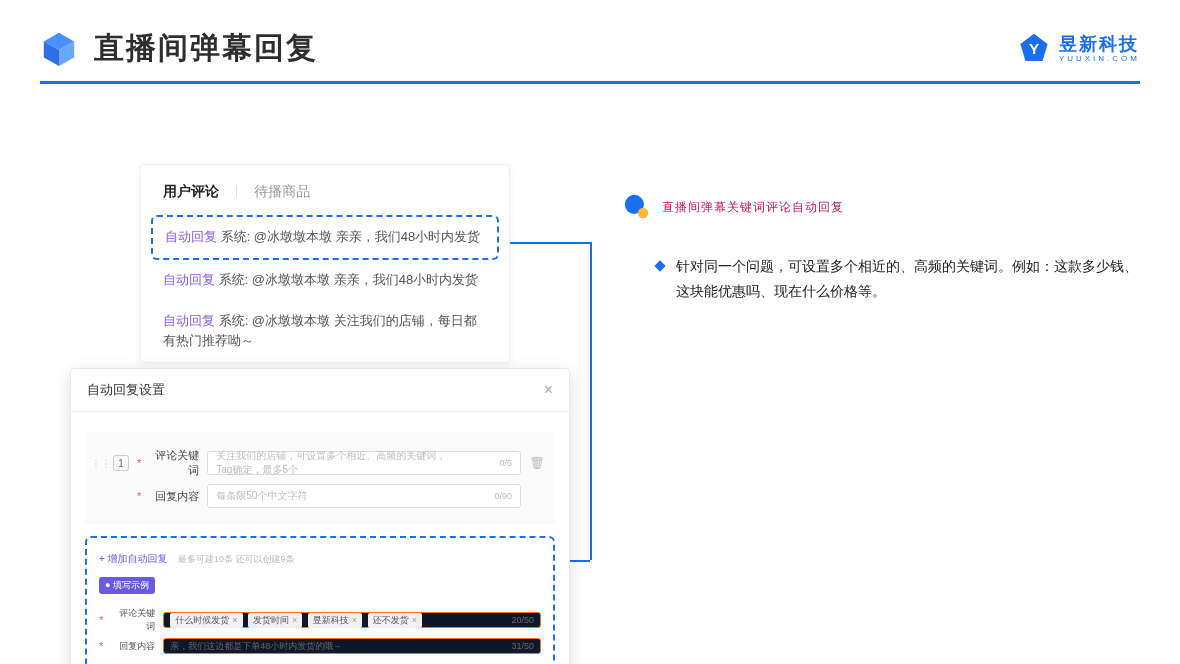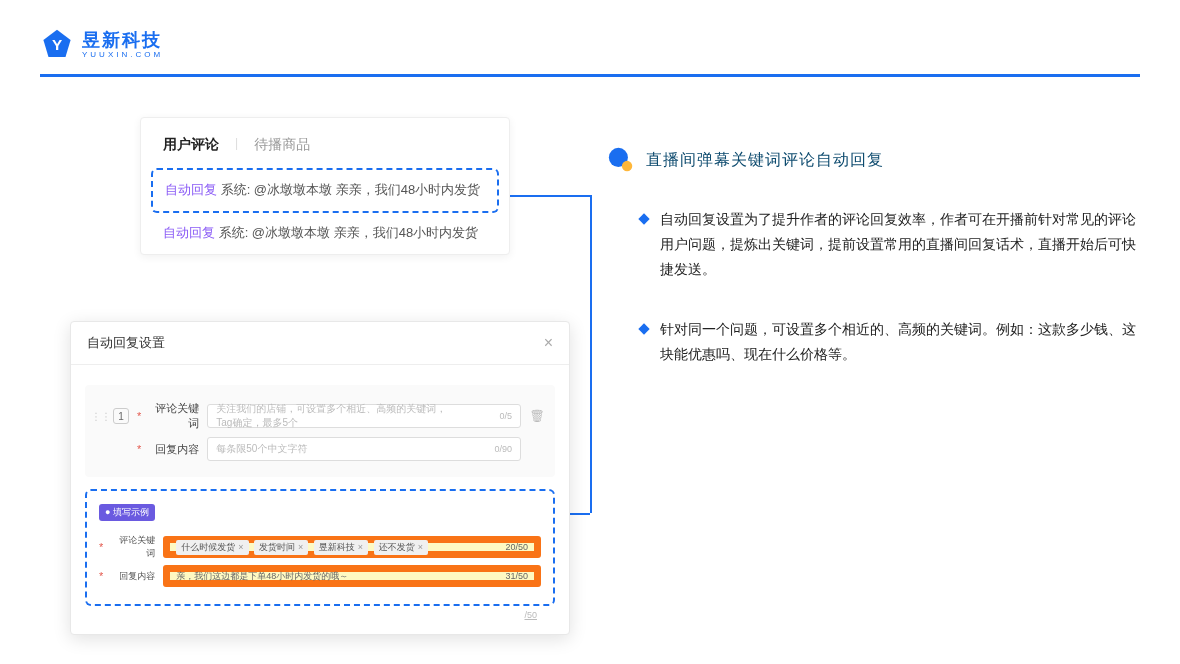--- a/index.html
+++ b/index.html
@@ -11,21 +11,21 @@
 .logo-cube { width: 38px; height: 38px; position: relative; }
 .page-title { font-size: 30px; font-weight: 600; color: #2e2e2e; letter-spacing: 2px; }
 .brand { display: flex; align-items: center; gap: 8px; }
 .brand-icon { width: 34px; height: 34px; }
 .brand-text { display: flex; flex-direction: column; line-height: 1; }
 .brand-name { font-size: 18px; font-weight: bold; color: #1a6ef0; letter-spacing: 2px; }
 .brand-sub { font-size: 8px; color: #1a6ef0; letter-spacing: 3px; margin-top: 2px; }
 .divider { height: 3px; background: #1a6ef0; margin: 12px 40px 0 40px; }
 
 
-.main { display: flex; padding: 40px 40px 0 70px; gap: 38px; }
+.main { display: flex; padding: 40px 40px 0 70px; gap: 54px; margin-top: 40px; }
 .left-col { width: 500px; position: relative; }
 .right-col { flex: 1; padding-top: 30px; }
 
 
 .comments-card { background: #fff; border: 1px solid #eee; border-radius: 4px; box-shadow: 0 2px 8px rgba(0,0,0,0.06); width: 370px; margin-left: 70px; padding: 0; }
 .tabs { display: flex; gap: 24px; padding: 18px 22px 14px 22px; font-size: 14px; }
 .tab { color: #999; }
 .tab.active { color: #222; font-weight: 600; }
 .tab-sep { color: #ddd; font-size: 12px; margin: 0 -8px; }
 .comment-row { padding: 10px 22px; font-size: 13px; line-height: 1.6; color: #333; }
@@ -50,43 +50,53 @@
 .form-input .placeholder { color: #bbb; }
 .form-input .counter { color: #bbb; font-size: 9px; padding-left: 40px; }
 .trash { color: #bbb; font-size: 12px; width: 16px; text-align: center; }
 
 .example-block { border: 2px dashed #1a6ef0; border-radius: 6px; padding: 10px 12px 12px 12px; background: #fff; }
 .add-link { font-size: 10px; color: #6a5ae0; margin-bottom: 8px; display: inline-block; }
 .add-hint { font-size: 9px; color: #bbb; margin-left: 6px; }
 .example-badge { display: inline-block; background: #6a5ae0; color: #fff; font-size: 9px; padding: 2px 6px; border-radius: 3px; margin-bottom: 8px; }
 .tag-chip { display: inline-flex; align-items: center; background: #f0f0f0; color: #555; font-size: 9px; padding: 1px 5px; border-radius: 2px; margin-right: 3px; }
 .tag-chip .x { margin-left: 3px; color: #999; font-size: 9px; }
-.example-input { border: 7px solid #f97316; border-radius: 3px; height: 22px; padding: 0 6px; font-size: 9px; color: #666; display: flex; align-items: center; justify-content: space-between; flex: 1; background: #fef9c3; }
+.example-input { border: 1px solid #f97316; border-radius: 3px; height: 16px; padding: 0 6px; font-size: 9px; color: #666; display: flex; align-items: center; justify-content: space-between; flex: 1; background: #0f172a; }
 .example-row { display: flex; align-items: center; gap: 8px; margin: 5px 0; }
 .example-label { font-size: 9px; color: #555; width: 44px; text-align: right; }
 .example-below-counter { font-size: 9px; color: #bbb; text-align: right; padding-right: 18px; margin-top: 4px; text-decoration: underline; }
 
 
 .connector { position: absolute; border-color: #1a6ef0; z-index: 2; }
 .conn-v { border-left: 2px solid #1a6ef0; }
 .conn-h { border-top: 2px solid #1a6ef0; }
 
 
 .section-head { display: flex; align-items: center; gap: 12px; margin-bottom: 34px; }
 .section-icon { width: 26px; height: 26px; position: relative; }
-.section-title { font-size: 16px; font-weight: 500; color: #0c4a6e; letter-spacing: 1px; }
+.section-title { font-size: 12px; font-weight: 500; color: #be185d; letter-spacing: 1px; }
 .bullet-list { padding-left: 32px; }
 .bullet { display: flex; gap: 12px; margin-bottom: 34px; font-size: 14px; line-height: 1.8; color: #222; }
 .diamond { width: 8px; height: 8px; background: #1a6ef0; transform: rotate(45deg); flex-shrink: 0; margin-top: 8px; }
 .bullet-text { flex: 1; }
 </style>
 </head>
 <body>
 
 <div class="header">
+  <div class="header-left">
+    <div class="logo-cube">
+      <svg viewBox="0 0 40 40" width="38" height="38">
+        <polygon points="20,3 36,12 20,21 4,12" fill="#4a90ff"></polygon>
+        <polygon points="4,12 20,21 20,38 4,29" fill="#2e6fe8"></polygon>
+        <polygon points="36,12 20,21 20,38 36,29" fill="#6aa8ff"></polygon>
+      </svg>
+    </div>
+    <h1 class="page-title">直播间弹幕回复</h1>
+  </div>
   <div class="brand">
     <div class="brand-icon">
       <svg viewBox="0 0 40 40" width="34" height="34">
         <path d="M20 2 L36 14 L30 34 L10 34 L4 14 Z" fill="#1a6ef0"></path>
         <text x="20" y="26" text-anchor="middle" fill="#fff" font-size="18" font-weight="bold" font-family="Arial">Y</text>
       </svg>
     </div>
     <div class="brand-text">
       <span class="brand-name">昱新科技</span>
       <span class="brand-sub">YUUXIN.COM</span>
@@ -106,20 +116,24 @@
         <span class="tab">待播商品</span>
       </div>
       <div class="comment-row highlighted">
         <span class="tag-auto">自动回复</span>
         <span class="comment-sys">系统: @冰墩墩本墩 亲亲，我们48小时内发货</span>
       </div>
       <div class="comment-row">
         <span class="tag-auto">自动回复</span>
         <span class="comment-sys">系统: @冰墩墩本墩 亲亲，我们48小时内发货</span>
       </div>
+      <div class="comment-row">
+        <span class="tag-auto">自动回复</span>
+        <span class="comment-sys">系统: @冰墩墩本墩 关注我们的店铺，每日都有热门推荐呦～</span>
+      </div>
     </div>
 
     <div class="connector conn-h" style="top:78px; left:440px; width:80px;"></div>
     <div class="connector conn-v" style="top:78px; left:520px; height:318px;"></div>
     <div class="connector conn-h" style="top:396px; left:478px; width:42px;"></div>
 
     <div class="settings-card">
       <div class="settings-head">
         <span class="settings-title">自动回复设置</span>
         <span class="close-x">×</span>
@@ -145,20 +159,24 @@
             <span class="form-label">回复内容</span>
             <div class="form-input">
               <span class="placeholder">每条限50个中文字符</span>
               <span class="counter">0/90</span>
             </div>
             <span style="width:16px;"></span>
           </div>
         </div>
 
         <div class="example-block">
+          <div>
+            <span class="add-link">+ 增加自动回复</span>
+            <span class="add-hint">最多可建10条 还可以创建9条</span>
+          </div>
           <span class="example-badge">● 填写示例</span>
 
           <div class="example-row">
             <span class="req-star">*</span>
             <span class="example-label">评论关键词</span>
             <div class="example-input">
               <span>
                 <span class="tag-chip">
                     <span>什么时候发货</span>
                     <span class="x">×</span>
@@ -202,22 +220,18 @@
         <svg viewBox="0 0 30 30" width="26" height="26">
           <circle cx="12" cy="12" r="11" fill="#1a6ef0"></circle>
           <circle cx="22" cy="22" r="6" fill="#ffb73a"></circle>
         </svg>
       </div>
       <h2 class="section-title">直播间弹幕关键词评论自动回复</h2>
     </div>
     <div class="bullet-list">
       <div class="bullet">
         <div class="diamond"></div>
-        <div class="bullet-text">自动回复设置为了提升作者的评论回复效率，作者可在开播前针对常见的评论用户问题，提炼出关键词，提前设置常用的直播间回复话术，直播开始后可快捷发送。</div>
-      </div>
-      <div class="bullet">
-        <div class="diamond"></div>
         <div class="bullet-text">针对同一个问题，可设置多个相近的、高频的关键词。例如：这款多少钱、这块能优惠吗、现在什么价格等。</div>
       </div>
     </div>
   </div>
 
 </div>
 
 </body></html>

